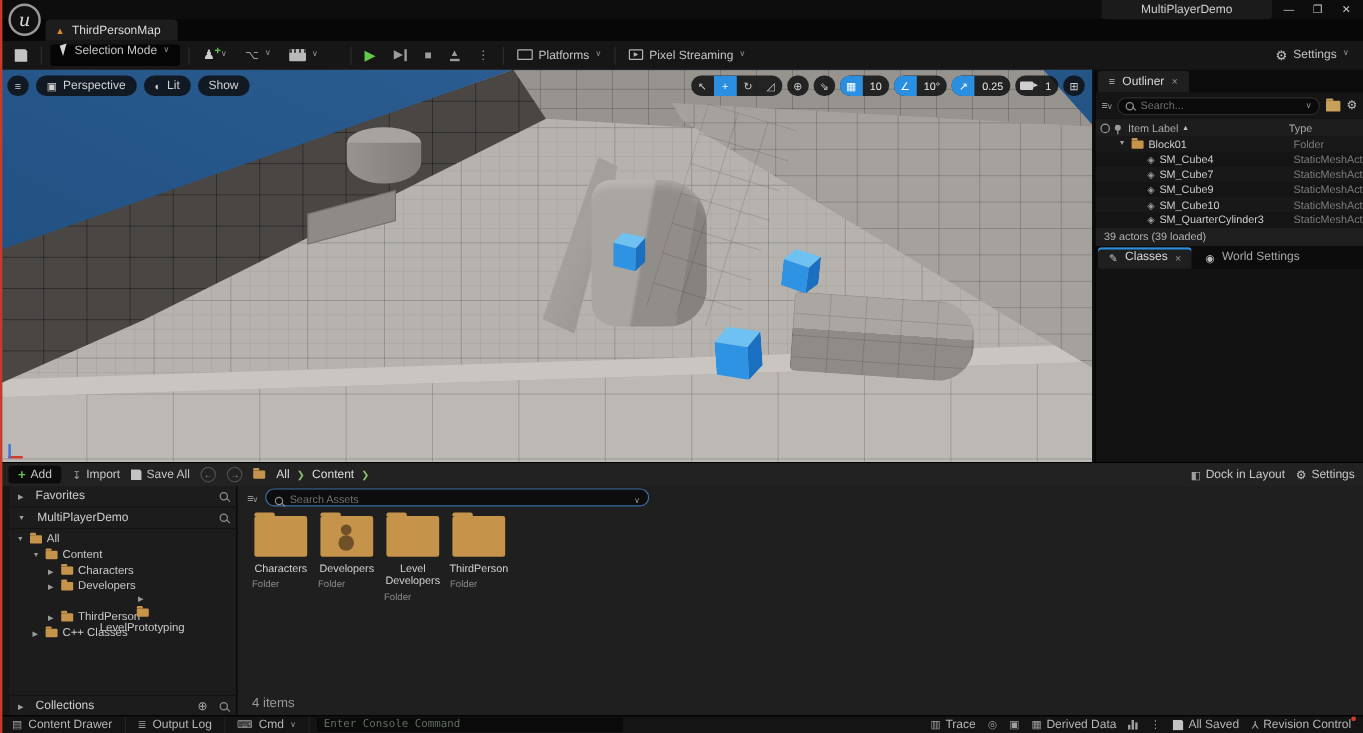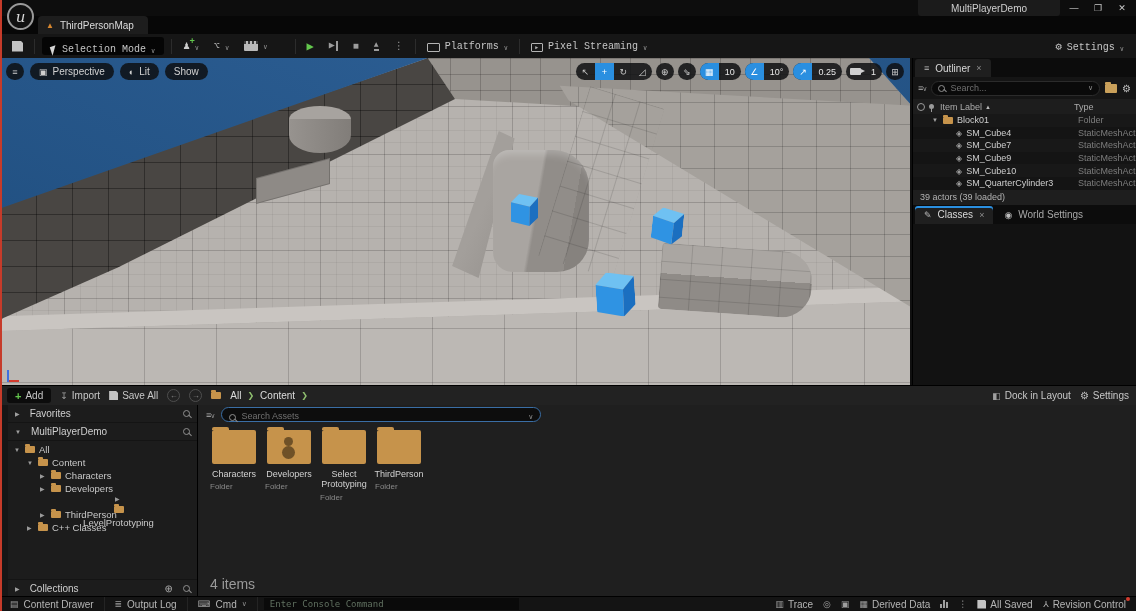--- a/index.html
+++ b/index.html
@@ -15,21 +15,21 @@
   .menu-item { font-size:10px; color:#c9c9c9; padding:2px 11px; cursor:default; }
   .win-title { position:absolute; left:918px; top:0; width:142px; height:16px; background:#1b1b1b; color:#cfcfcf; font-size:10px; display:flex; align-items:center; justify-content:center; border-radius:0 0 3px 3px; }
   .win-btns { position:absolute; right:2px; top:0; display:flex; }
   .win-btn { width:24px; height:15px; color:#c9c9c9; font-size:9px; display:flex; align-items:center; justify-content:center; }
 
   .tabrow { position:absolute; left:0; top:16px; width:1136px; height:18px; background:#070707; z-index:19; }
   .level-tab { position:absolute; left:38px; top:0; height:18px; padding:0 14px 0 8px; background:#1d1d1d; border-radius:4px 4px 0 0; display:flex; align-items:center; gap:6px; font-size:10px; color:#dcdcdc; }
   .level-tab .lvl-ico { color:#d7872f; font-size:8px; }
 
   .toolbar { position:absolute; left:0; top:34px; width:1136px; height:24px; background:#161616; display:flex; align-items:center; padding:0 8px; gap:7px; z-index:18; }
-  .tb-btn { display:flex; align-items:flex-end; gap:5px; color:#c5c5c5; font-size:10px; padding:2px 4px; border-radius:3px;font-family:Liberation Mono, monospace; }
+  .tb-btn { display:flex; align-items:flex-start; gap:5px; color:#c5c5c5; font-size:10px; padding:2px 4px; border-radius:3px; }
   .tb-div { width:1px; height:15px; background:#2c2c2c; }
   .sel-mode { background:#050505; height:18px; border-radius:3px; padding:0 9px; }
   .chev { font-size:7px; color:#8f8f8f; }
   .i-floppy { width:11px; height:11px; background:#c3c3c3; clip-path:polygon(0 0,78% 0,100% 22%,100% 100%,0 100%); position:relative; }
   .i-pointer { width:0; height:0; border-top:9px solid #d5d5d5; border-right:6px solid transparent; transform:rotate(-18deg); }
   .i-pawn { color:#cdcdcd; font-size:11px; position:relative; line-height:1; }
   .i-pawn em { position:absolute; right:-5px; top:-3px; color:var(--play-green); font-size:9px; font-style:normal; font-weight:bold; }
   .i-clap { width:14px; height:10px; background:#b9b9b9; border-radius:1px; position:relative; }
   .i-clap::before { content:""; position:absolute; top:0; left:0; right:0; height:3px; background:repeating-linear-gradient(90deg,#3a3a3a 0 2px,#b9b9b9 2px 4px); }
   .play-ico { color:var(--play-green); font-size:12px; }
@@ -153,21 +153,21 @@
   .asset-search { width:320px; height:15px; border-radius:8px; border:1px solid #3a6ea5; background:#0d0d0d; display:flex; align-items:flex-end; gap:5px; padding:0 7px; }
   .asset-search input { flex:1; background:transparent; border:none; outline:none; color:#cfcfcf; font-size:9px; font-family:"Liberation Sans",sans-serif; }
   .asset-search input::placeholder { color:#707070; }
   .tiles { display:flex; gap:3px; padding:6px 0 0 10px; }
   .cb-tile { width:52px; display:flex; flex-direction:column; align-items:center; }
   .cb-swatch { width:44px; height:34px; background:var(--folder-orange); border-radius:2px; position:relative; margin-bottom:5px; }
   .cb-swatch::before { content:""; position:absolute; top:-3px; left:0; width:17px; height:3px; background:var(--folder-orange); border-radius:2px 2px 0 0; }
   .cb-swatch.gi-person::after { content:""; position:absolute; left:17px; top:7px; width:9px; height:9px; border-radius:50%; background:#6f5127; box-shadow:0 11px 0 2px #6f5127; }
   .cb-name { font-size:9px; color:#d2d2d2; text-align:center; line-height:1.15; min-height:10px; }
   .cb-kind { font-size:8px; color:#8a8a8a; align-self:flex-start; margin-top:3px; margin-left:2px; }
-  .items-count { position:absolute; left:12px; bottom:5px; font-size:14px; color:#9a9a9a; }
+  .items-count { position:absolute; left:12px; bottom:5px; font-size:11px; color:#9a9a9a; }
   .watermark { position:absolute; right:44px; bottom:8px; color:#7b7b7b; }
   .wm1 { font-size:16px; }
   .wm2 { font-size:10.5px; color:#6f6f6f; margin-top:2px; }
 
   
   .statusbar { position:absolute; left:0; top:596px; width:1136px; height:15px; background:#141414; border-top:1px solid #000; display:flex; align-items:center; font-size:10px; color:#b5b5b5; }
   .sb-item { display:flex; align-items:center; gap:5px; padding:0 10px; height:100%; border-right:1px solid #242424; }
   .sb-ico { font-size:9px; color:#9f9f9f; }
   .console-input { width:255px; height:12px; background:#0a0a0a; border:none; outline:none; margin-left:6px; color:#7a8a7a; font-family:"DejaVu Sans Mono", monospace; font-size:9px; padding:0 6px; }
   .console-input::placeholder { color:#5f6f5f; }
@@ -573,21 +573,21 @@
             </div>
 
             <div class="cb-tile">
               <div class="cb-swatch gi-person"></div>
               <div class="cb-name">Developers</div>
               <div class="cb-kind">Folder</div>
             </div>
 
             <div class="cb-tile">
               <div class="cb-swatch gi-plain"></div>
-              <div class="cb-name">Select Prototyping</div>
+              <div class="cb-name">Level Developers</div>
               <div class="cb-kind">Folder</div>
             </div>
 
             <div class="cb-tile">
               <div class="cb-swatch gi-plain"></div>
               <div class="cb-name">ThirdPerson</div>
               <div class="cb-kind">Folder</div>
             </div>
           </div>
         <div class="items-count">4 items</div>

